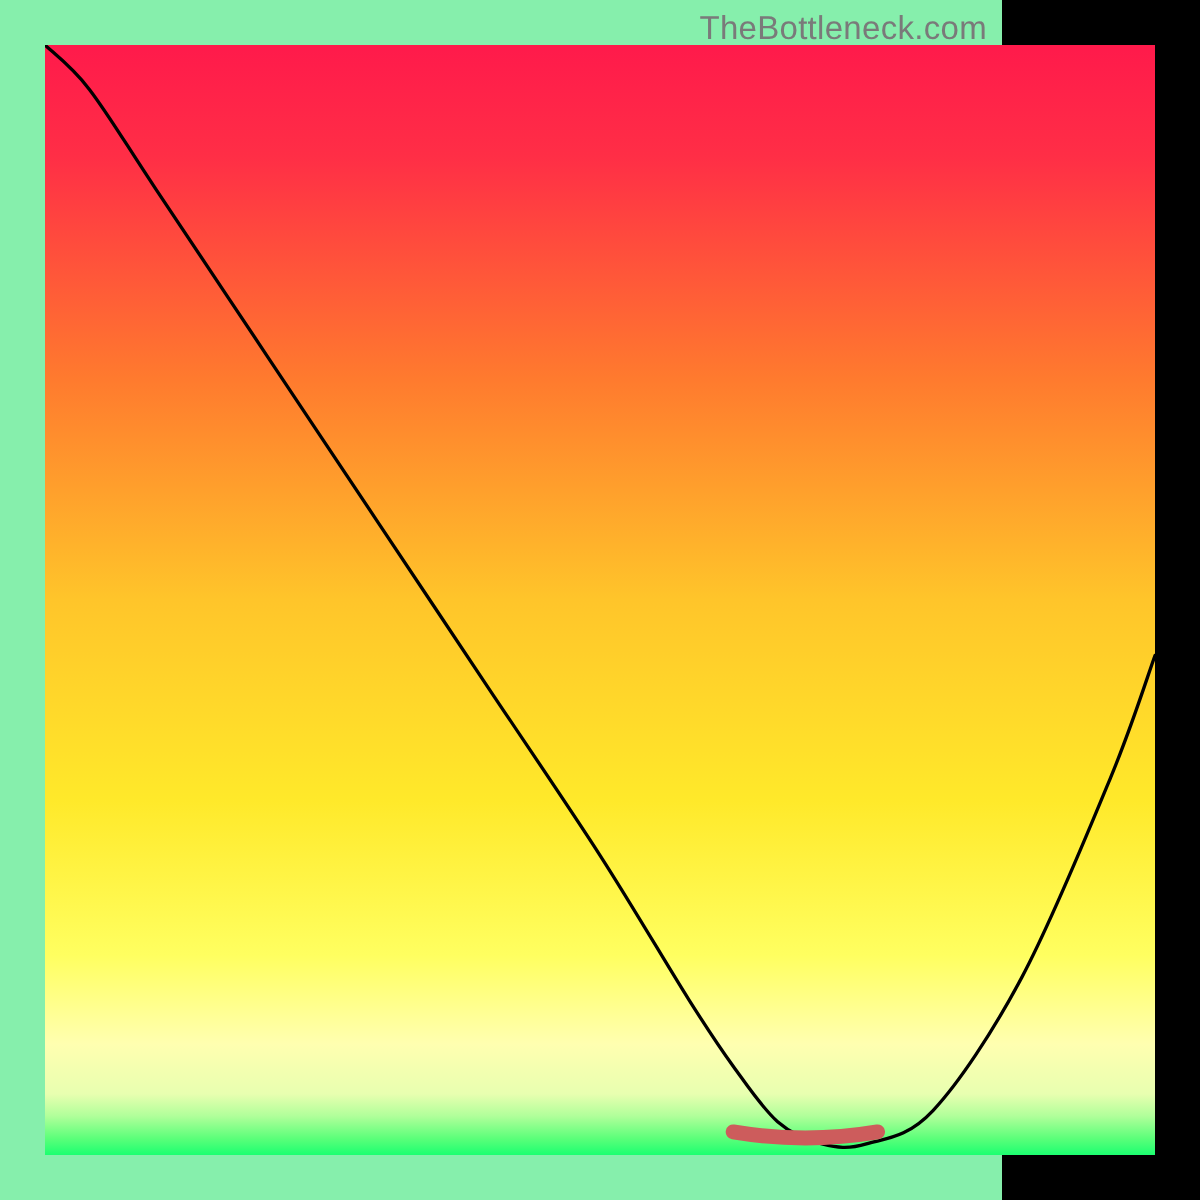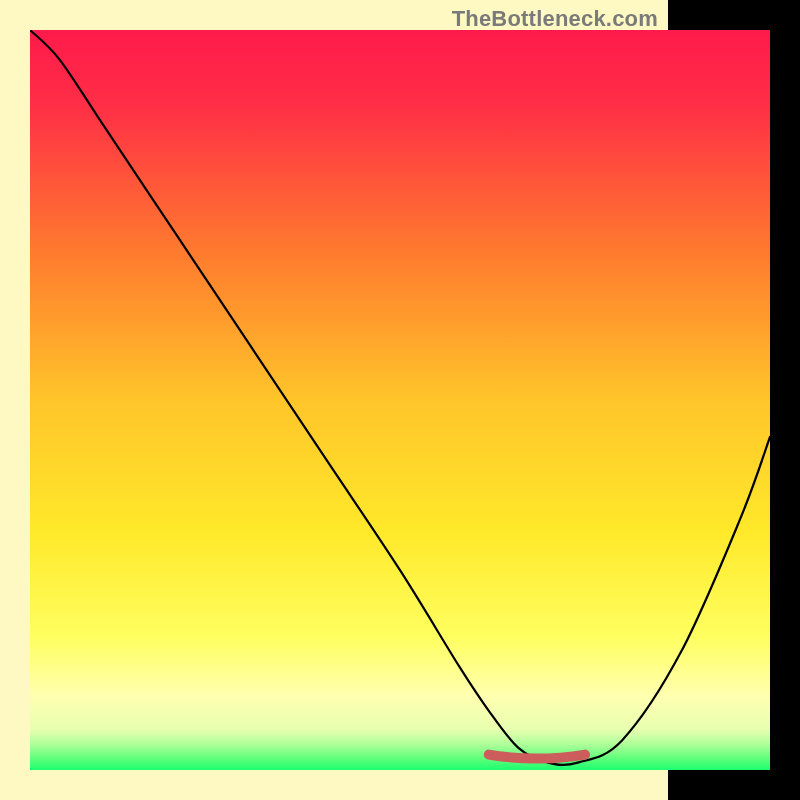--- a/index.html
+++ b/index.html
@@ -1,17 +1,17 @@
 <!DOCTYPE html>
 <html><head>
 <meta charset="utf-8">
 <style>
   * { margin: 0; padding: 0; box-sizing: border-box; }
   html, body { width: 800px; height: 800px; overflow: hidden; background: #000; font-family: Arial, Helvetica, sans-serif; }
-  .stage { position: relative; width: 668px; height: 800px; background: #fef9c3; font-weight: bold; }
+  .stage { position: relative; width: 668px; height: 800px; background: #86efac; }
   .watermark {
     position: absolute;
     top: 6px;
     right: 10px;
     color: #7a7a7a;
     font-size: 22px;
     letter-spacing: 0.2px;
     z-index: 10;
     user-select: none;
   }

